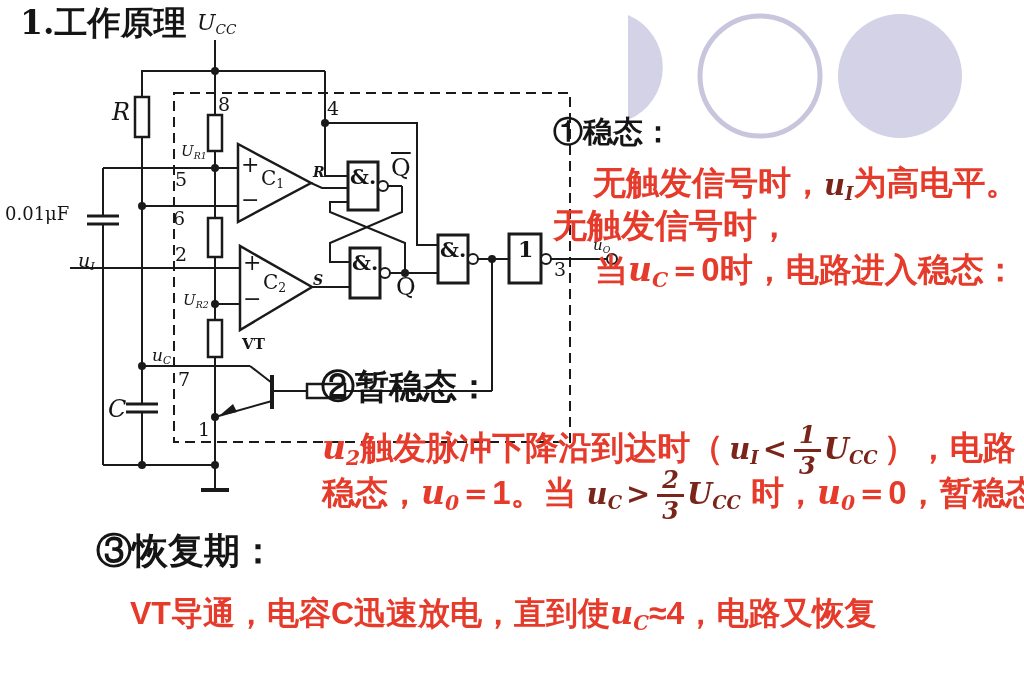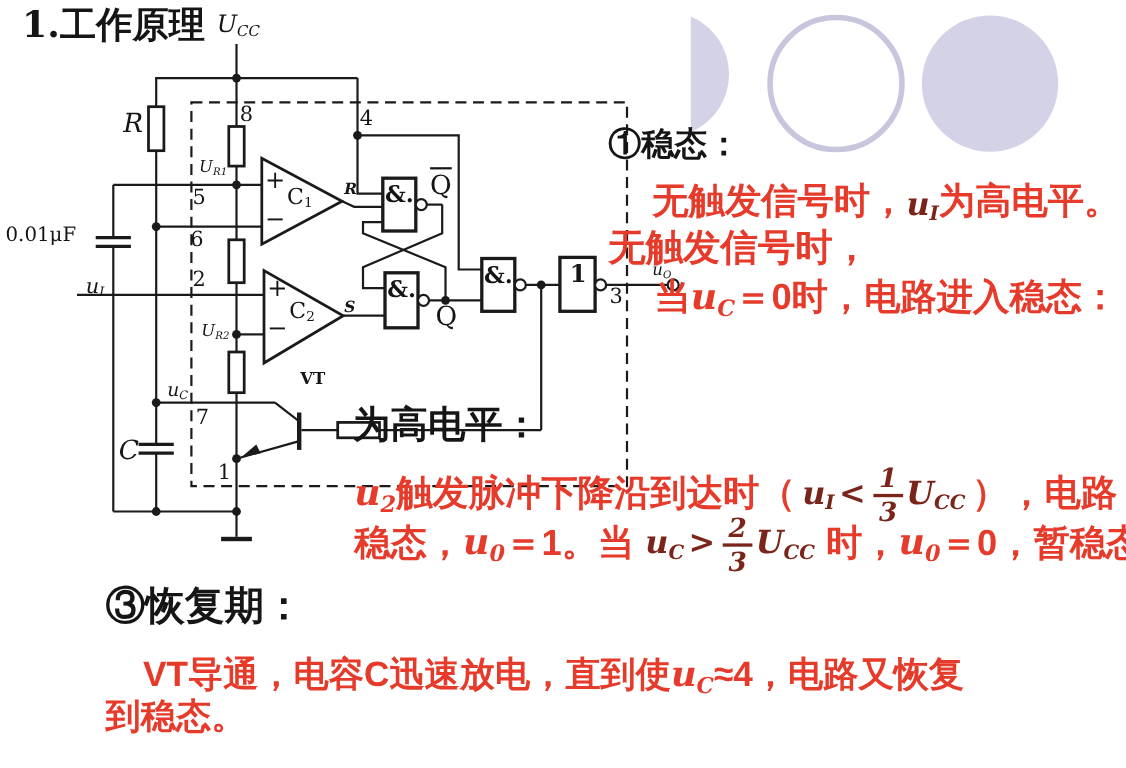--- a/index.html
+++ b/index.html
@@ -158,21 +158,21 @@
   </div>
   <div class="lbl serif it" style="left:183px;top:293px;font-size:15px;">
     <span>U</span><span class="sub">R2</span>
   </div>
   <div class="lbl serif it" style="left:152px;top:347px;font-size:17px;">
     <span>u</span><span class="sub">C</span>
   </div>
   <div class="lbl serif" style="left:178px;top:370px;font-size:19px;">7</div>
   <div class="lbl serif it" style="left:108px;top:397px;font-size:24px;">C</div>
   <div class="lbl serif" style="left:198px;top:420px;font-size:19px;">1</div>
-  <div class="lbl serif b" style="left:273px;top:337px;font-size:15px;">VT</div>
+  <div class="lbl serif b" style="left:242px;top:337px;font-size:15px;">VT</div>
 
   <div class="lbl serif" style="left:241px;top:154px;font-size:22px;">+</div>
   <div class="lbl serif" style="left:241px;top:189px;font-size:22px;">−</div>
   <div class="lbl serif" style="left:261px;top:168px;font-size:20px;">
     <span>C</span><span class="sub">1</span>
   </div>
   <div class="lbl serif" style="left:243px;top:252px;font-size:22px;">+</div>
   <div class="lbl serif" style="left:243px;top:288px;font-size:22px;">−</div>
   <div class="lbl serif" style="left:263px;top:272px;font-size:20px;">
     <span>C</span><span class="sub">2</span>
@@ -197,35 +197,34 @@
   <div class="lbl red" style="left:593px;top:166px;font-size:33px;">
     <span>无触发信号时，</span><span class="m formula" style="font-size:29px;"><span>u</span><span class="sub">I</span></span><span>为高电平。</span>
   </div>
 
   <div class="lbl black-head" style="left:553px;top:117px;font-size:30px;">①稳态：</div>
   <div class="lbl red" style="left:553px;top:208px;font-size:34px;">无触发信号时，</div>
   <div class="lbl red" style="left:595px;top:253px;font-size:33px;">
     <span>当</span><span class="m"><span>u</span><span class="sub">C</span></span><span>＝0时，电路进入稳态：</span>
   </div>
 
-  <div class="lbl black-head" style="left:321px;top:369px;font-size:34px;">为高电平：</div>
+  <div class="lbl black-head" style="left:321px;top:369px;font-size:34px;">②暂稳态：</div>
 
   <div class="lbl red" style="left:322px;top:423px;font-size:33px;line-height:42px;">
     <span class="m"><span>u</span><span class="sub">2</span></span><span>触发脉冲下降沿到达时（</span><span class="formula" style="font-size:29px;margin:0 6px;"><span>u</span><span class="sub">I</span><span class="rel">&lt;</span><span class="frac" style="font-size:24px;">
           <span class="num">1</span>
           <span class="den">3</span>
         </span><span>U</span><span class="sub">CC</span></span><span>），电路</span>
   </div>
 
   <div class="lbl red" style="left:322px;top:468px;font-size:33px;line-height:42px;">
     <span>稳态，</span><span class="m"><span>u</span><span class="sub">0</span></span><span>＝1。当</span><span class="formula" style="font-size:29px;margin:0 10px;"><span>u</span><span class="sub">C</span><span class="rel">&gt;</span><span class="frac" style="font-size:24px;">
           <span class="num">2</span>
           <span class="den">3</span>
         </span><span>U</span><span class="sub">CC</span></span><span>时，</span><span class="m"><span>u</span><span class="sub">0</span></span><span>＝0，暂稳态</span>
   </div>
 
   <div class="lbl black-head" style="left:96px;top:533px;font-size:36px;">③恢复期：</div>
   <div class="lbl red" style="left:130px;top:597px;font-size:32px;">
     <span>VT导通，电容C迅速放电，直到使</span><span class="m"><span>u</span><span class="sub">C</span></span><span>≈4，电路又恢复</span>
   </div>
-  <div class="lbl red" style="left:96px;top:635px;font-size:32px;">到稳态。</div>
 
 </div>
 
 </body></html>

